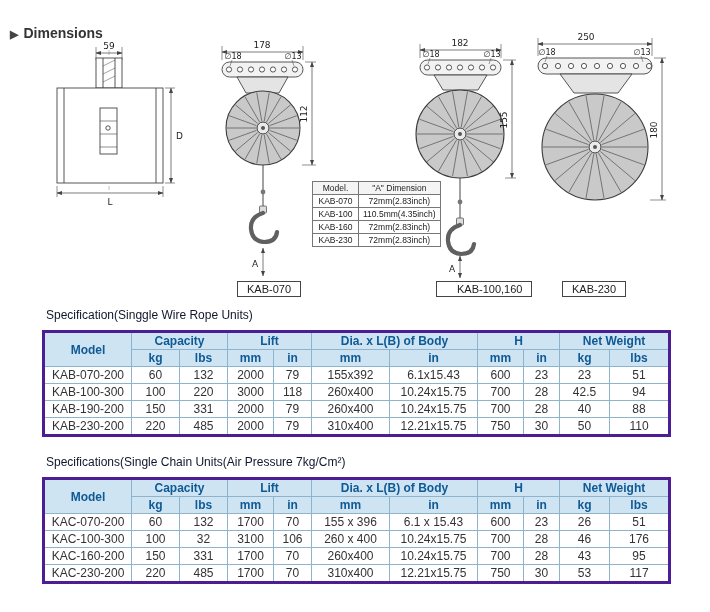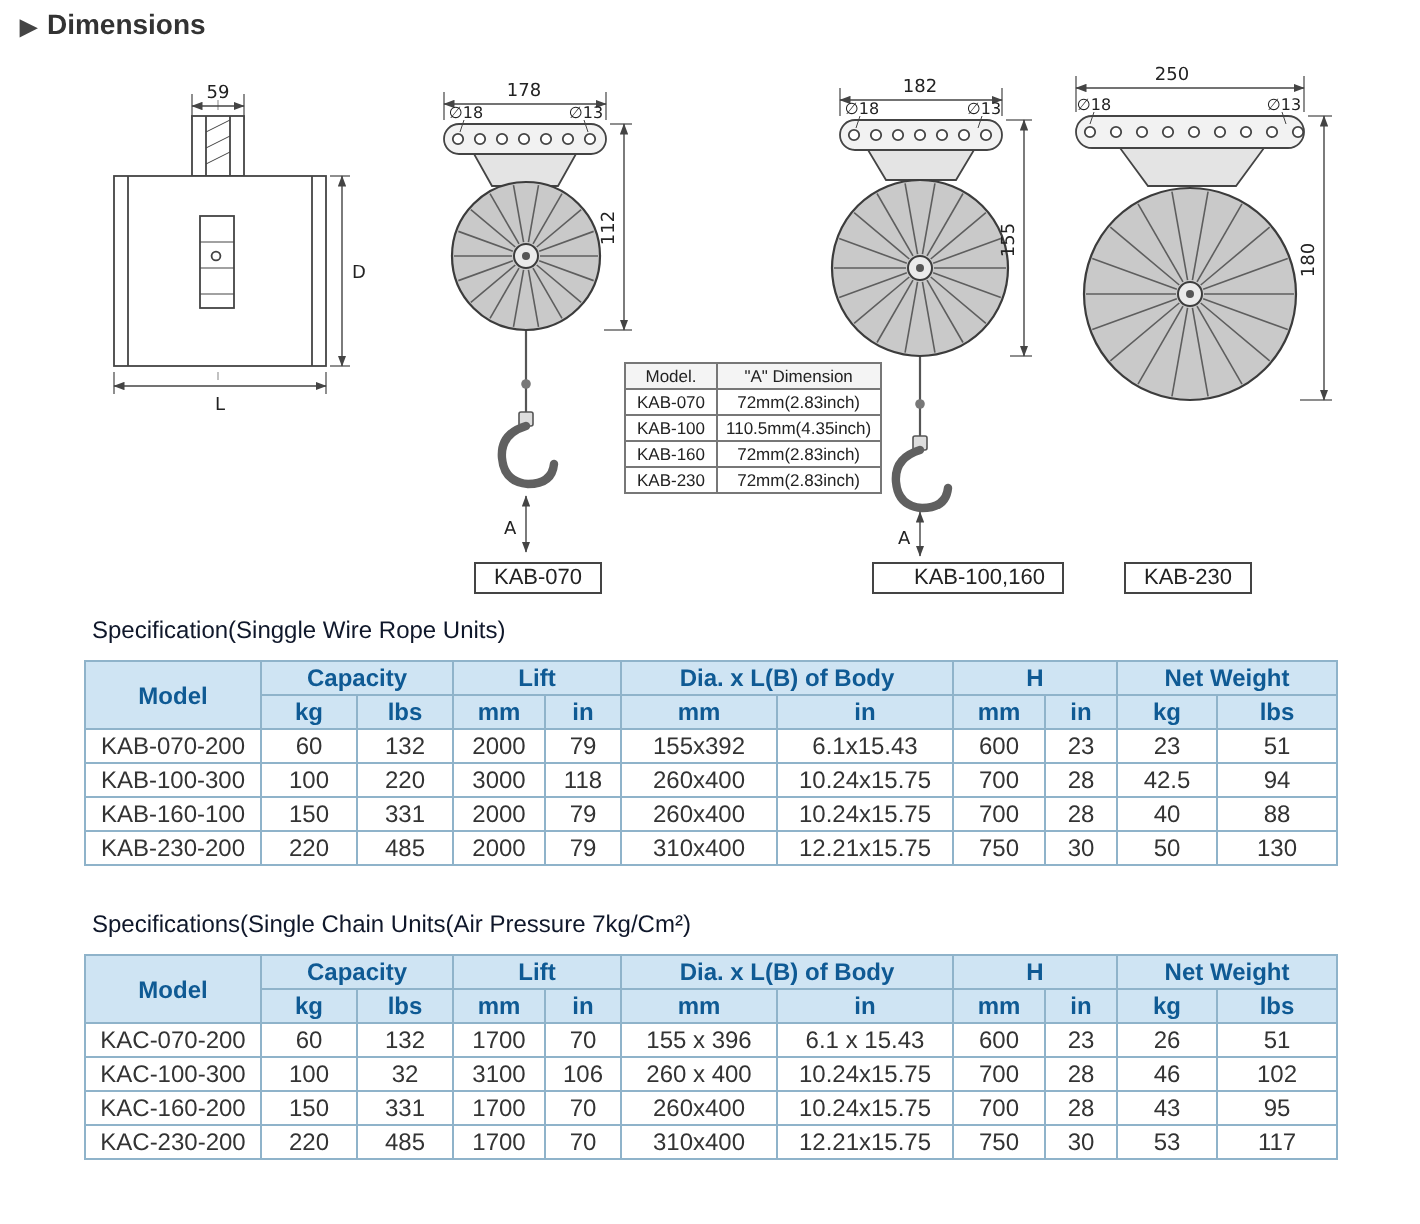--- a/index.html
+++ b/index.html
@@ -1,39 +1,39 @@
 <!DOCTYPE html>
 <html><head>
 <meta charset="utf-8">
 <style>
   * { margin:0; padding:0; box-sizing:border-box; }
   html,body { width:710px; height:612px; background:#ffffff; overflow:hidden; }
   body { position:relative; font-family:"Liberation Sans", sans-serif; }
 
-  .heading { position:absolute; left:10px; top:4px; font-size:14px; font-weight:bold; color:#333; }
+  .heading { position:absolute; left:10px; top:25px; font-size:14px; font-weight:bold; color:#333; }
   .heading .marker { font-size:11px; color:#444; margin-right:5px; }
 
   #drawings { position:absolute; left:0; top:0; }
   svg text { font-family:"DejaVu Sans", sans-serif; fill:#222; }
 
   .model-label { position:absolute; border:1px solid #444; background:#fff;
                  font-size:11px; color:#222; padding:1px 9px; white-space:nowrap; }
 
   .dim-table { position:absolute; left:312px; top:181px; border-collapse:collapse;
                background:#fff; font-size:8.5px; color:#222; }
   .dim-table th, .dim-table td { border:1px solid #777; padding:1px 4px; text-align:center;
                font-weight:normal; height:12px; white-space:nowrap; }
   .dim-table th { background:#f4f4f4; }
   .dim-table td:first-child, .dim-table th:first-child { width:46px; }
   .dim-table td:last-child,  .dim-table th:last-child  { width:78px; }
 
   .caption { position:absolute; left:46px; font-size:12px; color:#0f172a; }
 
   table.spec { position:absolute; left:42px; width:626px; border-collapse:collapse;
-               table-layout:fixed; font-size:12px; border:1px solid #4c1d95; }
+               table-layout:fixed; font-size:12px; border:3px solid #4c1d95; }
   .spec th, .spec td { border:1px solid #8fb3ca; text-align:center; height:17px;
                padding:1px 2px; white-space:nowrap; overflow:hidden; }
   .spec thead th { background:#cfe4f3; color:#0f5a94; font-weight:bold; }
   .spec tbody td { color:#333; background:#fff; }
 </style>
 </head>
 <body>
 
 <div class="heading">
   <span class="marker">▶</span><span>Dimensions</span>
@@ -319,21 +319,21 @@
         <td>3000</td>
         <td>118</td>
         <td>260x400</td>
         <td>10.24x15.75</td>
         <td>700</td>
         <td>28</td>
         <td>42.5</td>
         <td>94</td>
       </tr>
       <tr>
-        <td>KAB-160-100</td>
+        <td>KAB-190-200</td>
         <td>150</td>
         <td>331</td>
         <td>2000</td>
         <td>79</td>
         <td>260x400</td>
         <td>10.24x15.75</td>
         <td>700</td>
         <td>28</td>
         <td>40</td>
         <td>88</td>
@@ -342,21 +342,21 @@
         <td>KAB-230-200</td>
         <td>220</td>
         <td>485</td>
         <td>2000</td>
         <td>79</td>
         <td>310x400</td>
         <td>12.21x15.75</td>
         <td>750</td>
         <td>30</td>
         <td>50</td>
-        <td>130</td>
+        <td>110</td>
       </tr>
     </tbody>
   </table>
 
 <div class="caption" style="top:455px;">Specifications(Single Chain Units(Air Pressure 7kg/Cm²)</div>
 <table class="spec" style="top:477px;">
   <colgroup>
     <col style="width:88px">
       <col style="width:48px">
       <col style="width:48px">
@@ -409,21 +409,21 @@
         <td>KAC-100-300</td>
         <td>100</td>
         <td>32</td>
         <td>3100</td>
         <td>106</td>
         <td>260 x 400</td>
         <td>10.24x15.75</td>
         <td>700</td>
         <td>28</td>
         <td>46</td>
-        <td>102</td>
+        <td>176</td>
       </tr>
       <tr>
         <td>KAC-160-200</td>
         <td>150</td>
         <td>331</td>
         <td>1700</td>
         <td>70</td>
         <td>260x400</td>
         <td>10.24x15.75</td>
         <td>700</td>

